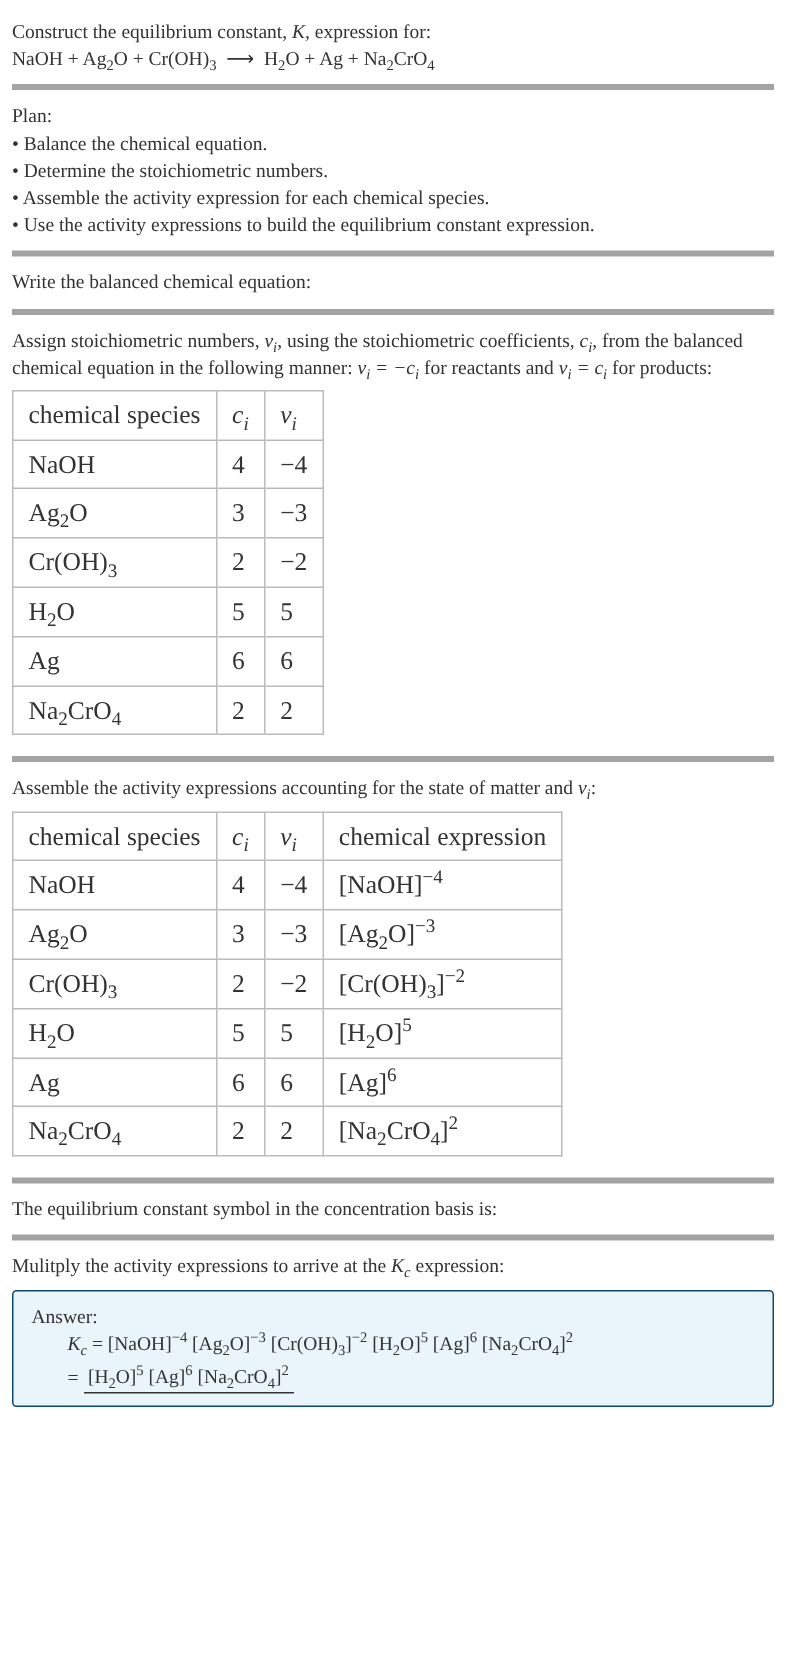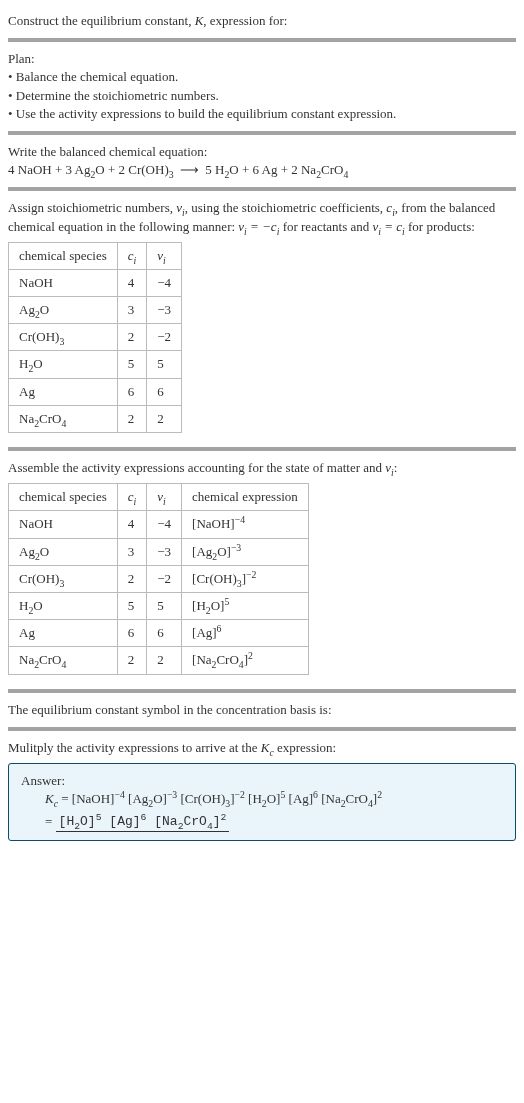--- a/index.html
+++ b/index.html
@@ -21,63 +21,63 @@
   sub { font-size: 0.75em; vertical-align: sub; line-height: 0; }
   sup { font-size: 0.75em; vertical-align: super; line-height: 0; }
   table {
     border-collapse: collapse;
     margin: 6px 0;
   }
   th, td {
     border: 1px solid #bbb;
     padding: 4px 10px;
     text-align: left;
-    font-size: 13px;
+    font-size: 17px;
     font-weight: normal;
   }
   th { background: #fff; }
   .answer-box {
     background: #eaf4fb;
     border: 1px solid #0c4a6e;
     border-radius: 3px;
     padding: 8px 12px;
     margin-top: 6px;
   }
   .indent { margin-left: 24px; }
   .frac {
     display: inline-block;
     vertical-align: middle;
     text-align: center;
-    font-family: Liberation Mono, monospace;
   }
   .frac .num { display:block; border-bottom:1px solid #333; padding:0 3px; }
   .frac .den { display:block; padding:0 3px; }
   .ital { font-style: italic; }
 </style>
 </head>
 <body>
 
 <div class="section">
   <div>
     <span>Construct the equilibrium constant, </span><span class="ital">K</span><span>, expression for:</span>
   </div>
+  <div class="eq">
+    NaOH + Ag<sub>2</sub>O + Cr(OH)<sub>3</sub>&nbsp;&nbsp;⟶&nbsp;&nbsp;H<sub>2</sub>O + Ag + Na<sub>2</sub>CrO<sub>4</sub>
+  </div>
 </div>
 
 <div class="section">
   <div>Plan:</div>
   <div>• <span>Balance the chemical equation.</span></div>
   <div>• <span>Determine the stoichiometric numbers.</span></div>
+  <div>• <span>Assemble the activity expression for each chemical species.</span></div>
   <div>• <span>Use the activity expressions to build the equilibrium constant expression.</span></div>
 </div>
 
 <div class="section">
   <div>Write the balanced chemical equation:</div>
-  <div class="eq">
-    4 NaOH + 3 Ag<sub>2</sub>O + 2 Cr(OH)<sub>3</sub>&nbsp;&nbsp;⟶&nbsp;&nbsp;5 H<sub>2</sub>O + 6 Ag + 2 Na<sub>2</sub>CrO<sub>4</sub>
-  </div>
 </div>
 
 <div class="section">
   <div>
     <span>Assign stoichiometric numbers, </span><span class="ital">ν<sub>i</sub></span><span>, using the stoichiometric coefficients, </span><span class="ital">c<sub>i</sub></span><span>, from the balanced chemical equation in the following manner: </span><span class="ital">ν<sub>i</sub> = −c<sub>i</sub></span><span> for reactants and </span><span class="ital">ν<sub>i</sub> = c<sub>i</sub></span><span> for products:</span>
   </div>
   <table>
     <tbody>
         <tr>
       <th>chemical species</th>

